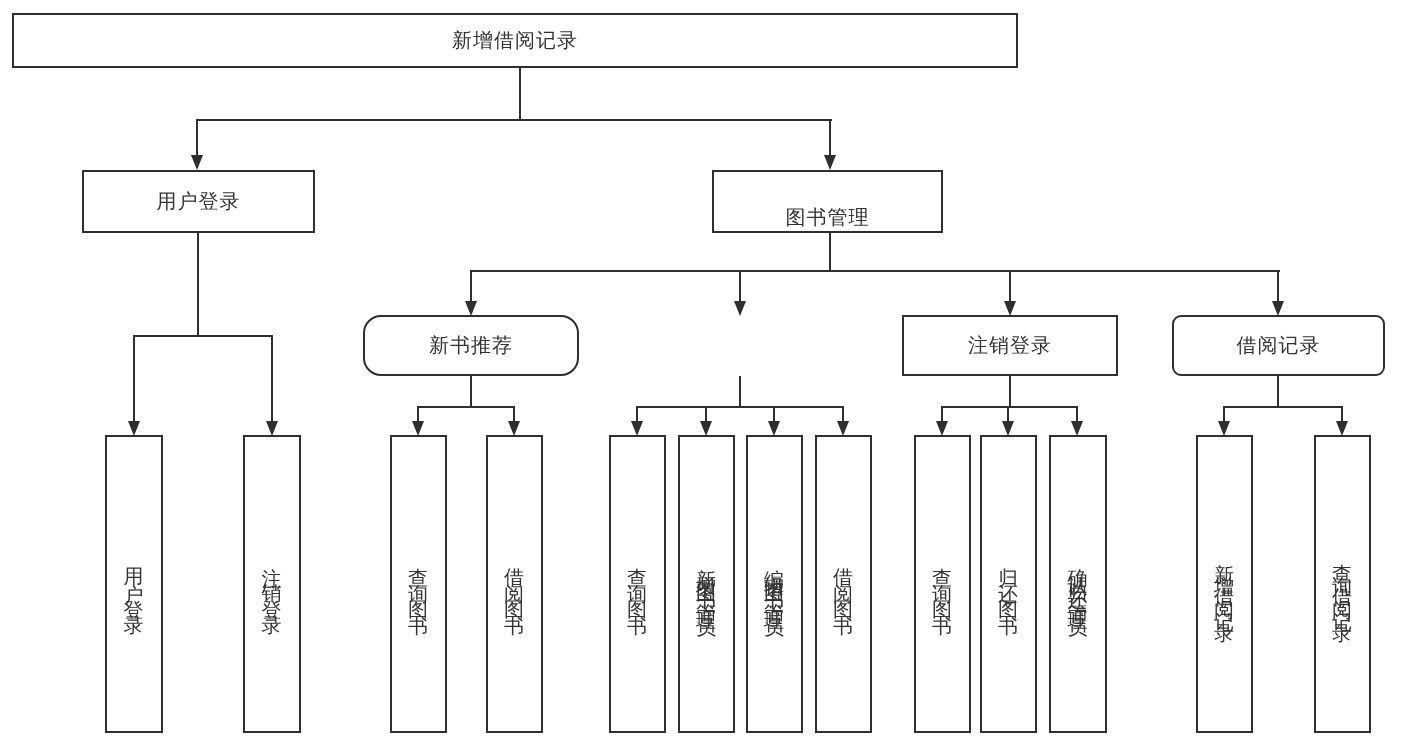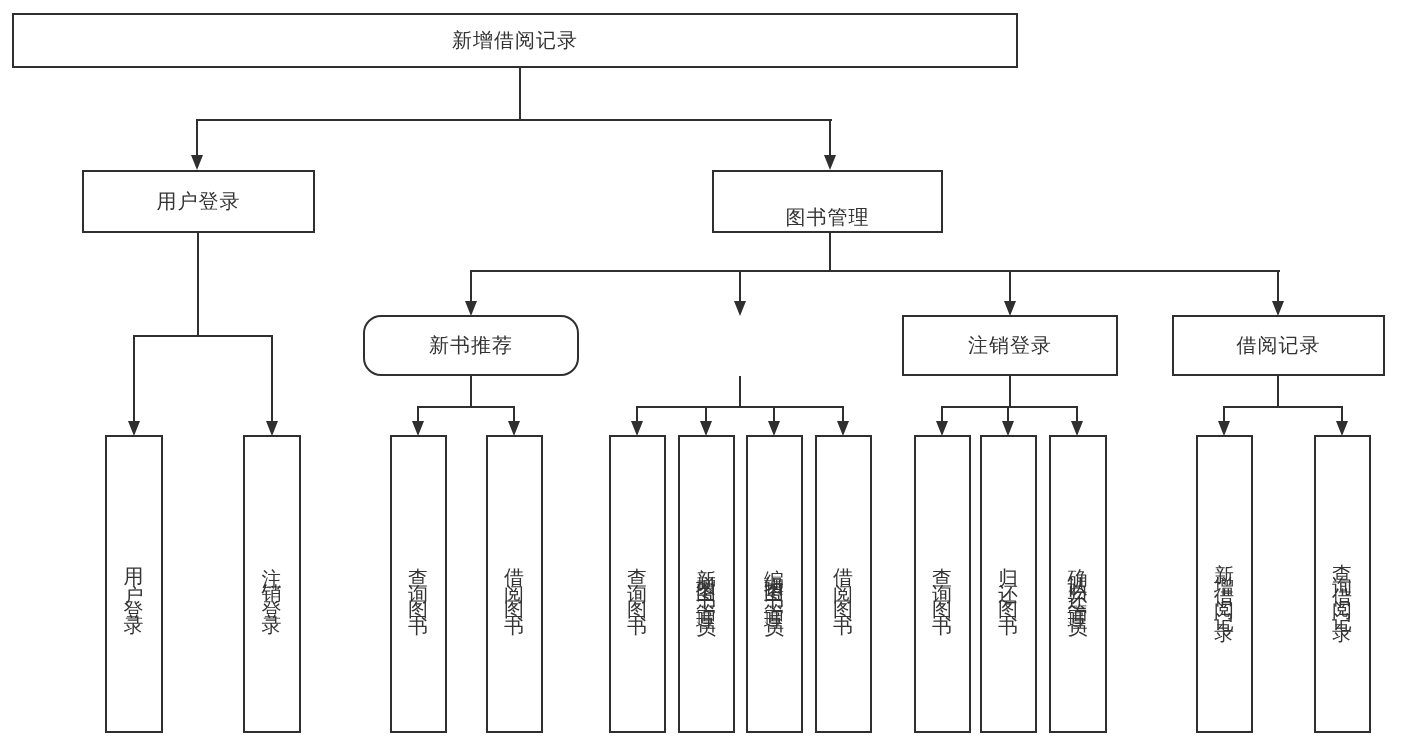--- a/index.html
+++ b/index.html
@@ -103,21 +103,21 @@
     <div class="arr" style="left:1004px;top:301px;"></div>
     <div class="arr" style="left:1272px;top:301px;"></div>
   </div>
 
   <div class="node node-h" style="left:363px;top:315px;width:216px;height:61px;border-radius:18px;">
     <span class="lbl">新书推荐</span>
   </div>
   <div class="node node-h" style="left:902px;top:315px;width:216px;height:61px;">
     <span class="lbl">注销登录</span>
   </div>
-  <div class="node node-h" style="left:1172px;top:315px;width:213px;height:61px;">
+  <div class="node node-h" style="left:1172px;top:315px;width:213px;height:61px;border-radius:9px;">
     <span class="lbl">借阅记录</span>
   </div>
 
   <div>
     <div class="cl v" style="left:470px;top:376px;height:31px;"></div>
     <div class="cl h" style="left:417px;top:406px;width:98px;"></div>
     <div class="cl v" style="left:417px;top:406px;height:17px;"></div>
     <div class="cl v" style="left:513px;top:406px;height:17px;"></div>
     <div class="arr" style="left:412px;top:421px;"></div>
     <div class="arr" style="left:508px;top:421px;"></div>

